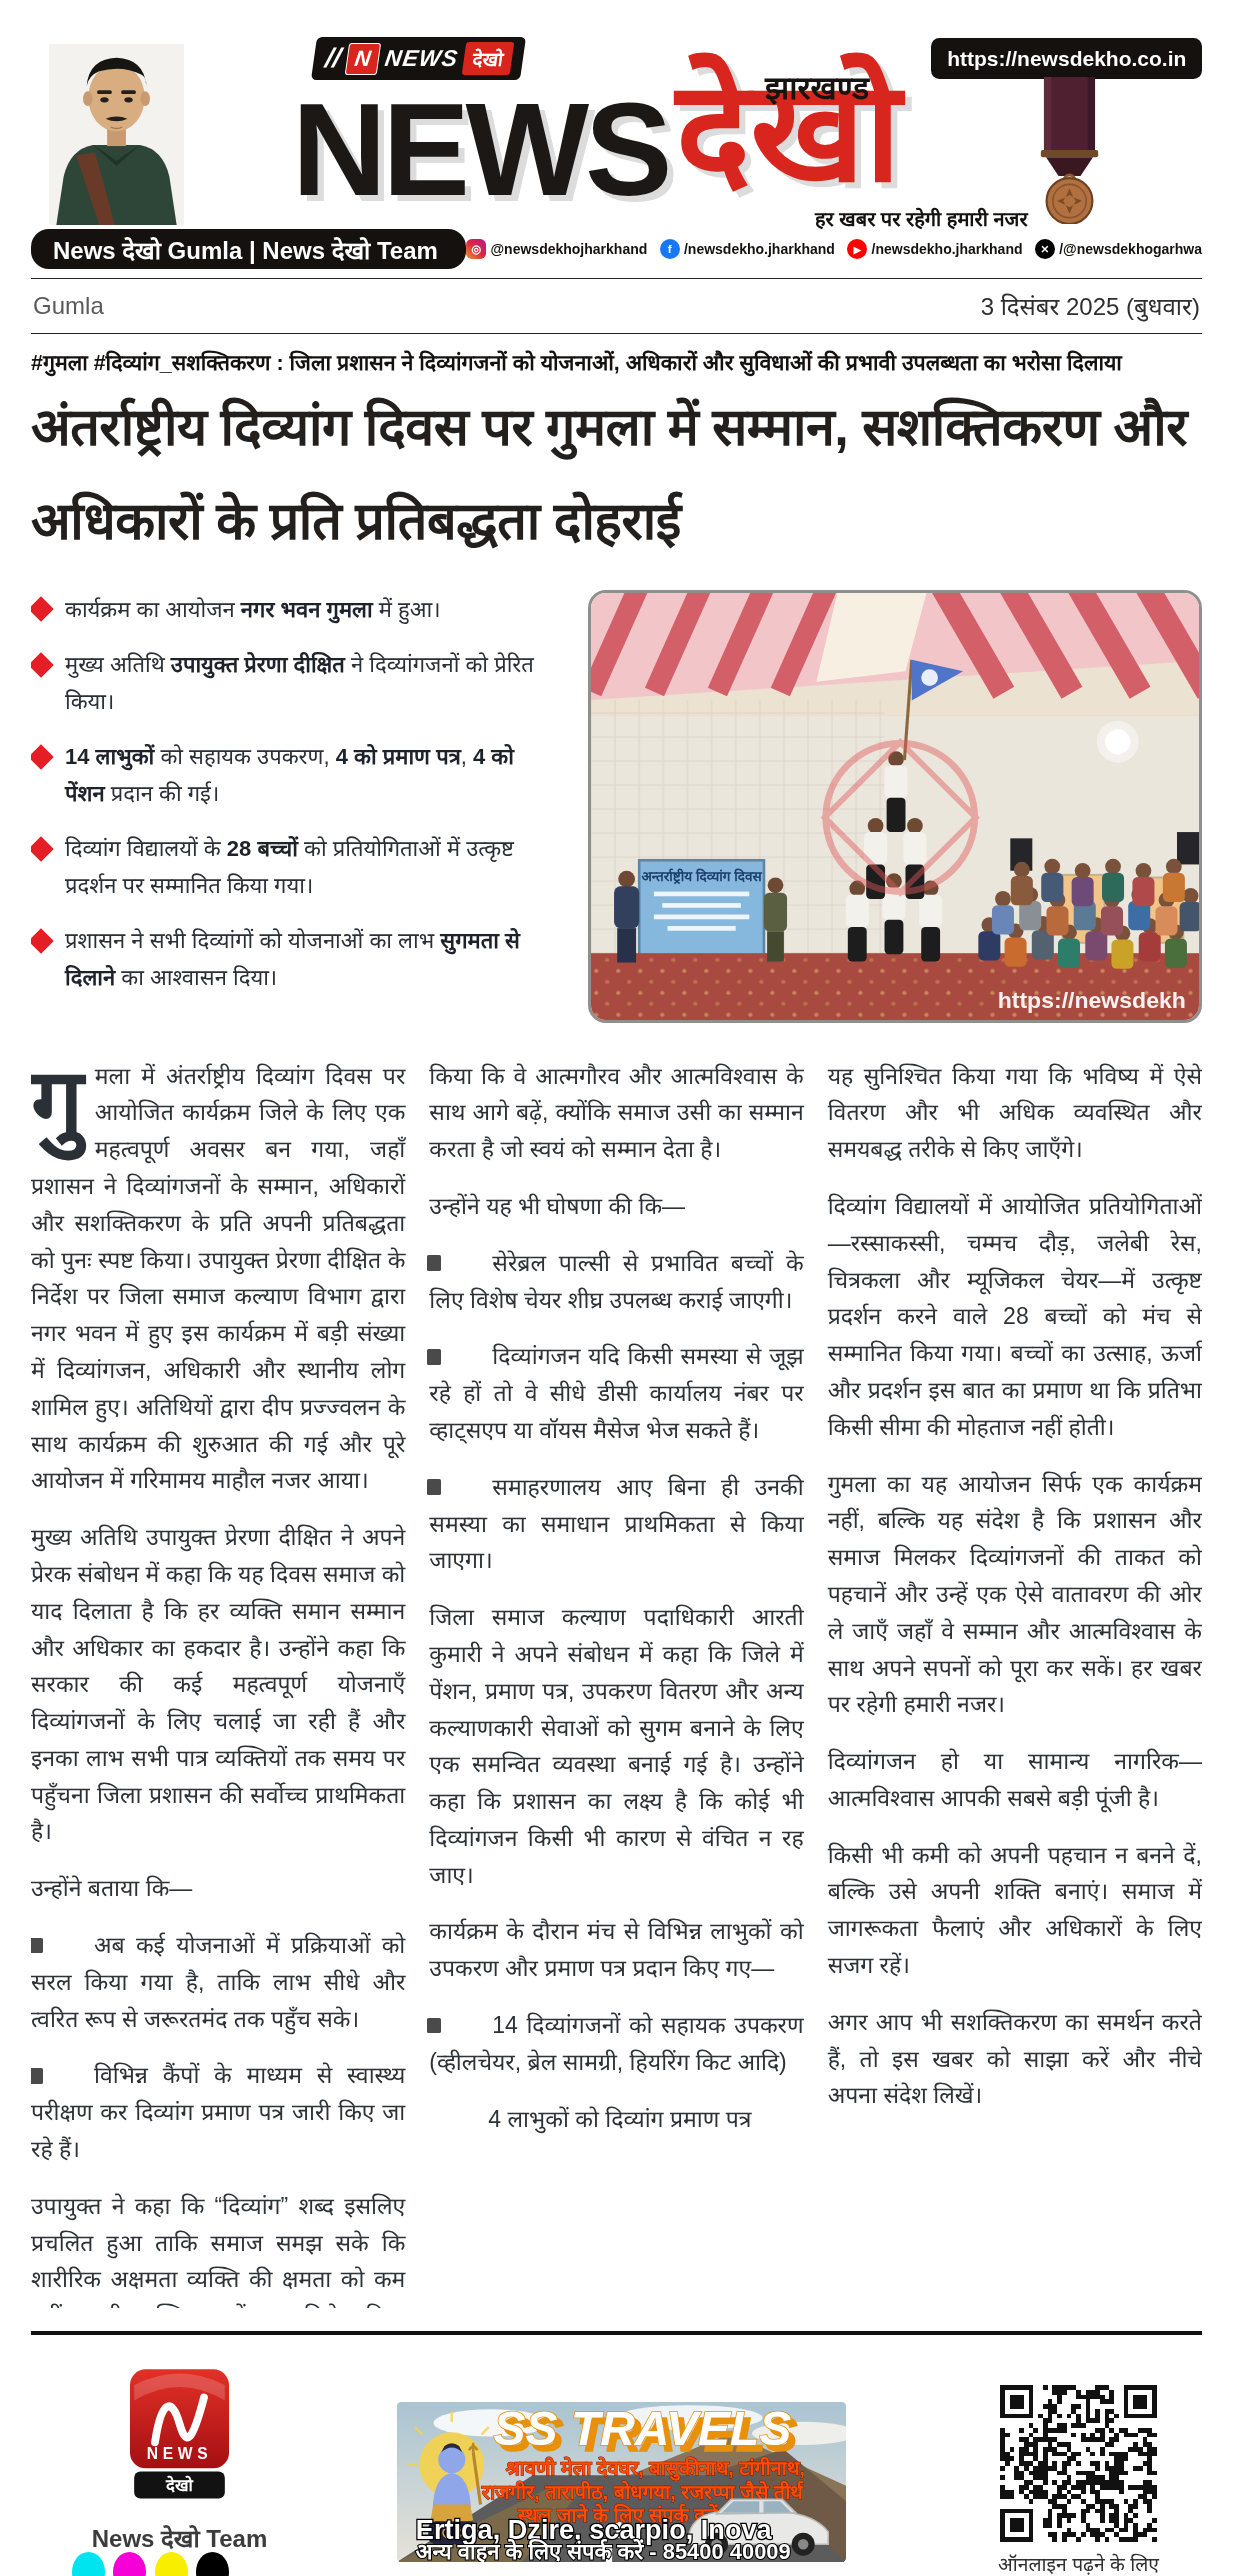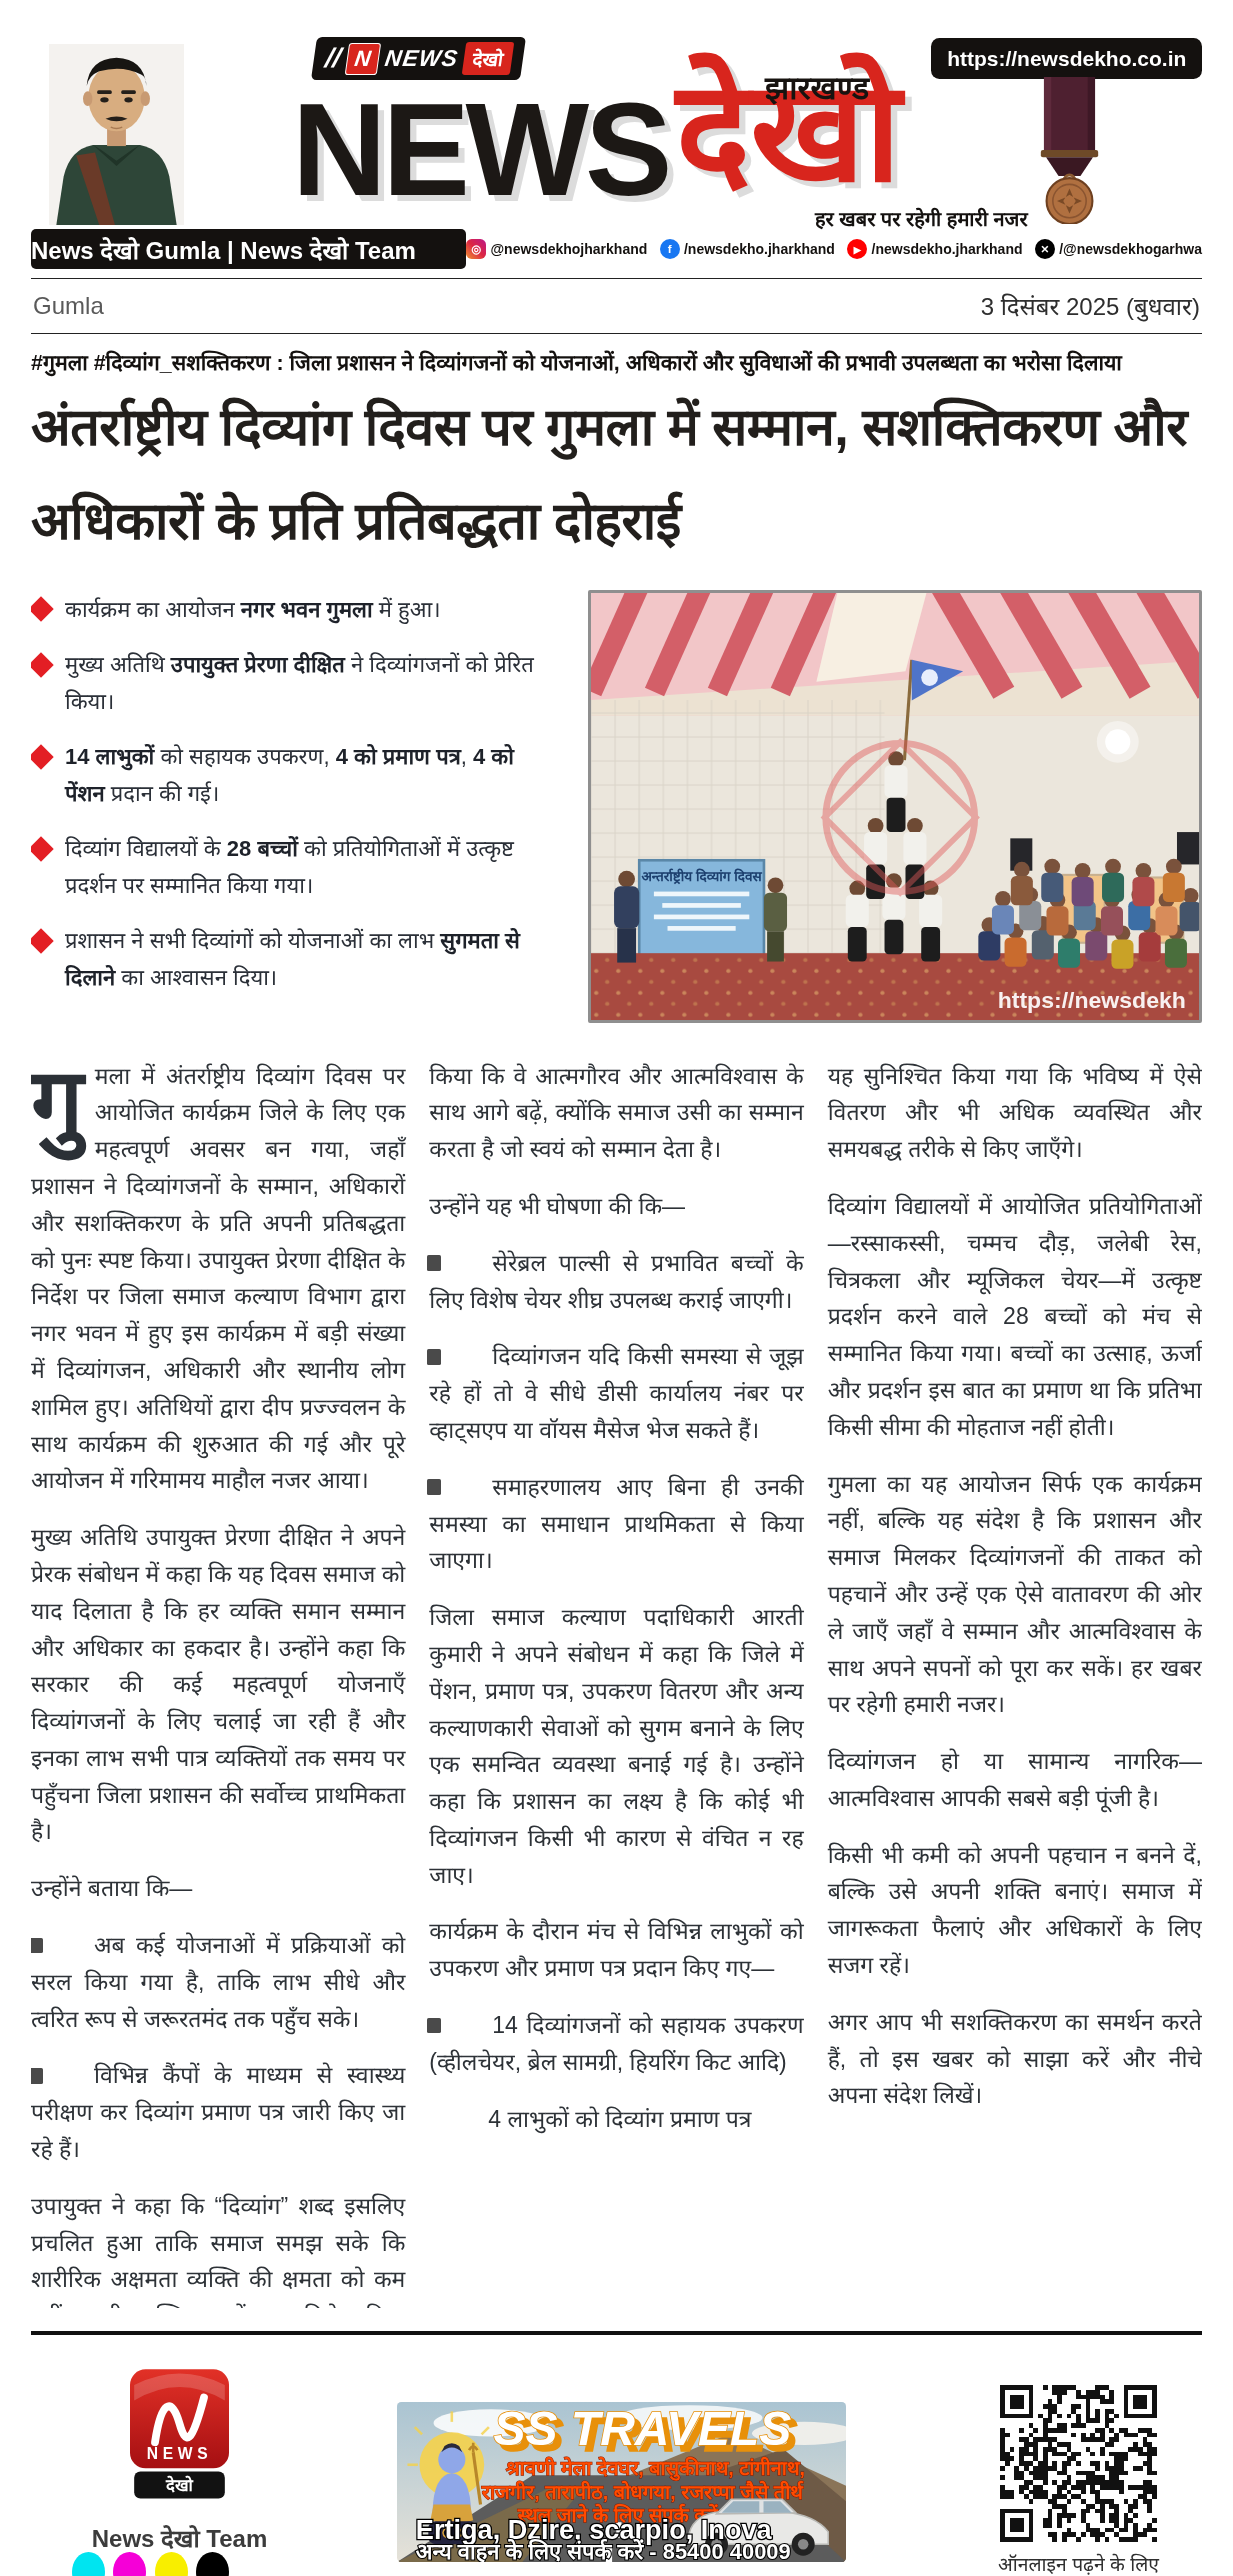--- a/index.html
+++ b/index.html
@@ -20,22 +20,22 @@
              letter-spacing:-4.2px;color:#1c1815;text-shadow:6.3px 6.3px 0 #dcdcdc;}
   .logo-dekho{position:absolute;left:384px;top:21px;font-size:140px;line-height:1.1;font-weight:900;
               color:#d8251d;text-shadow:6.3px 6.3px 0 #dcdcdc;}
   .logo-region{position:absolute;left:473px;top:31px;font-size:32px;font-weight:800;color:#171310;}
   .logo-tagline{position:absolute;left:523px;bottom:-3.1px;font-size:20px;font-weight:800;color:#14110f;white-space:nowrap;}
   .url-badge{position:absolute;right:0;top:8.4px;background:#14110f;color:#fff;font-size:21px;font-weight:800;
              padding:8.4px 15.7px;border-radius:8.4px;}
   .medal{position:absolute;right:88px;top:47px;width:89px;height:147px;}
   
   .band-row{margin:5.2px 31px 0;display:flex;align-items:center;}
-  .band{width:888px;height:40px;background:#14110f;border-radius:5px;display:flex;align-items:center;
-        color:#fff;font-size:24px;font-weight:700;}
+  .band{width:888px;height:40px;background:#14110f;border-radius:18px;display:flex;align-items:center;
+        padding-left:22px;color:#fff;font-size:24px;font-weight:700;}
   .socials{flex:1;display:flex;justify-content:flex-end;align-items:center;gap:12.5px;
            font-size:14px;font-weight:800;color:#14110f;white-space:nowrap;}
   .social{display:flex;align-items:center;gap:4.2px;}
   .sicon{width:20px;height:20px;border-radius:50%;display:flex;align-items:center;justify-content:center;
          color:#fff;font-size:11.5px;font-weight:900;flex:none;}
   .sicon.ig{border-radius:5.7px;background:linear-gradient(45deg,#f09433,#dc2743,#bc1888);}
   .sicon.fb{background:#1877f2;}
   .sicon.yt{background:#f00;font-size:9.4px;}
   .sicon.x{background:#000;font-size:10.5px;}
   
@@ -45,21 +45,21 @@
   .meta-date{color:#2e2e2e;}
   
   .kicker{margin:13.6px 31px 0;font-size:21.4px;font-weight:700;color:#14110f;}
   .headline{margin:5.2px 31px 0;font-size:52px;font-weight:800;line-height:1.8;color:#221f1c;letter-spacing:-0.5px;}
   
   .content-row{margin:21px 31px 0;display:flex;gap:29px;height:435px;overflow:hidden;align-items:flex-start;}
   .keypoints{width:528px;flex:none;list-style:none;margin:2.1px 0 0;padding:0;}
   .keypoints li{position:relative;padding-left:34px;margin-bottom:19px;font-size:22px;line-height:1.66;color:#2b3038;}
   .keypoints li strong{font-weight:800;color:#1e222a;}
   .dia{position:absolute;left:1px;top:8.4px;width:18px;height:18px;background:#e31e24;transform:rotate(45deg);}
-  .photo-frame{flex:1;height:427px;border:3.1px solid #8f8f8f;border-radius:2px;overflow:hidden;position:relative;background:#ddd;}
+  .photo-frame{flex:1;height:427px;border:3.1px solid #8f8f8f;border-radius:18px;overflow:hidden;position:relative;background:#ddd;}
   .photo-frame svg{display:block;width:100%;height:100%;}
   
   .article-columns{margin:33px 31px 0;display:flex;gap:24px;height:1250px;overflow:hidden;}
   .col{flex:1;font-size:23px;line-height:1.6;text-align:justify;color:#2d3237;}
   .col p{margin:0 0 20px;}
   .dropcap{float:left;font-size:93px;line-height:.78;font-weight:700;color:#2b3036;padding:8.4px 11.5px 0 0;}
   .bullet{position:relative;text-indent:63px;}
   .bullet .sq{position:absolute;left:-2.1px;top:10.5px;width:13.6px;height:15.7px;background:#4a4a4a;border-radius:1.6px;text-indent:0;}
   .indent{padding-left:59px;}
   

